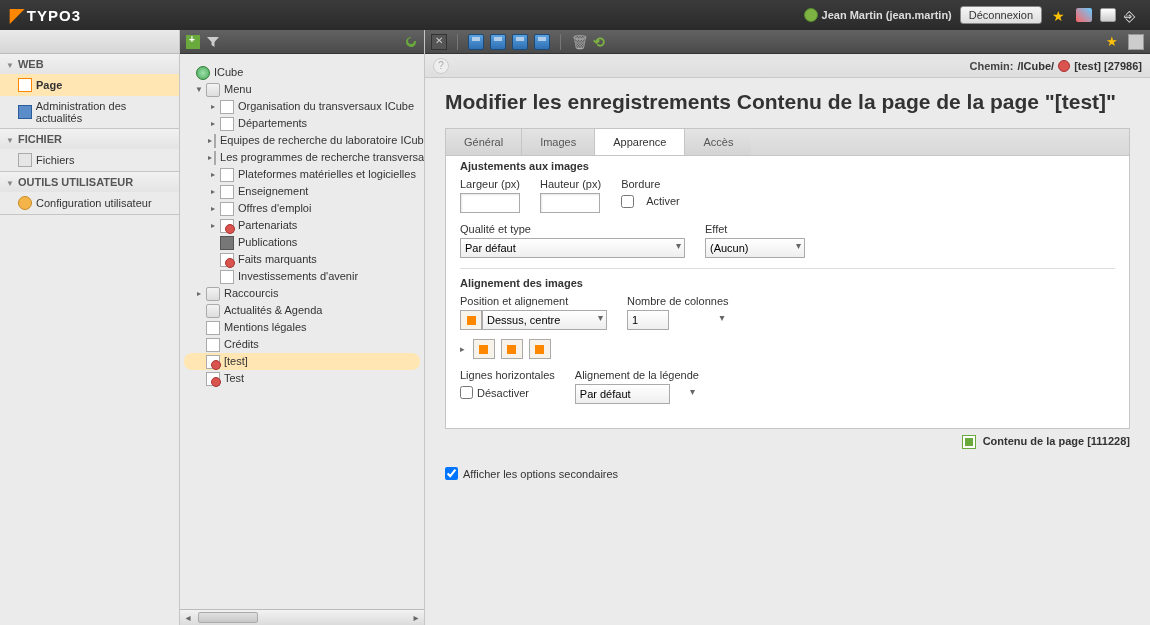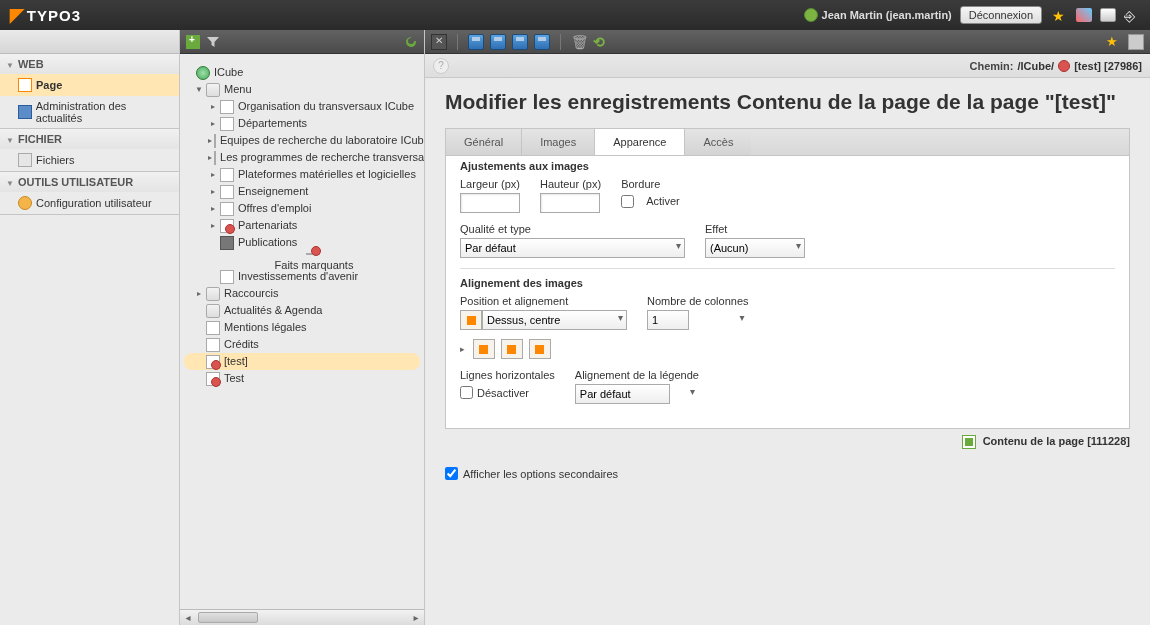--- a/index.html
+++ b/index.html
@@ -235,21 +235,21 @@
           <div class="tree-row" style="padding-left: 24px;">
             <span class="tri">▸</span>
             <span class="ticon t-lock"></span>
             <span>Partenariats</span>
           </div>
           <div class="tree-row" style="padding-left: 24px;">
             <span class="tri"></span>
             <span class="ticon t-link"></span>
             <span>Publications</span>
           </div>
-          <div class="tree-row" style="padding-left: 24px; flex-direction: column;">
+          <div class="tree-row" style="padding-left: 24px;">
             <span class="tri"></span>
             <span class="ticon t-lock"></span>
             <span>Faits marquants</span>
           </div>
           <div class="tree-row" style="padding-left: 24px;">
             <span class="tri"></span>
             <span class="ticon t-page"></span>
             <span>Investissements d'avenir</span>
           </div>
         </div>
@@ -363,21 +363,21 @@
         <hr class="thin">
         <div class="section-head">Alignement des images</div>
 
         <div class="field-row">
           <div class="field">
             <label>Position et alignement</label>
             <div class="posfield">
               <span class="pos-thumb">
                   <span class="sq"></span>
                 </span>
-              <span class="sel-wrap"><select class="select" style="width:145px"><option>Dessus, centre</option></select></span>
+              <span class="sel-wrap"><select class="select" style="width:125px"><option>Dessus, centre</option></select></span>
             </div>
             <div class="layout-row">
               <span class="tri-left">▸</span>
               <span class="cell">
                   <span class="sq"></span>
                 </span>
               <span class="cell">
                   <span class="sq"></span>
                 </span>
               <span class="cell">

